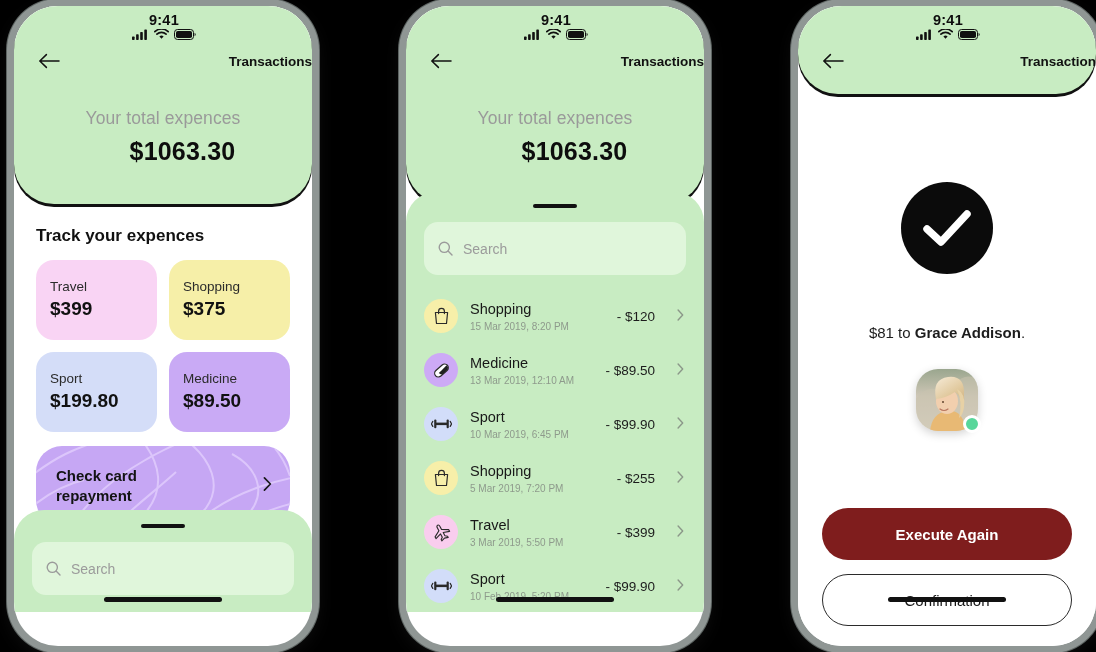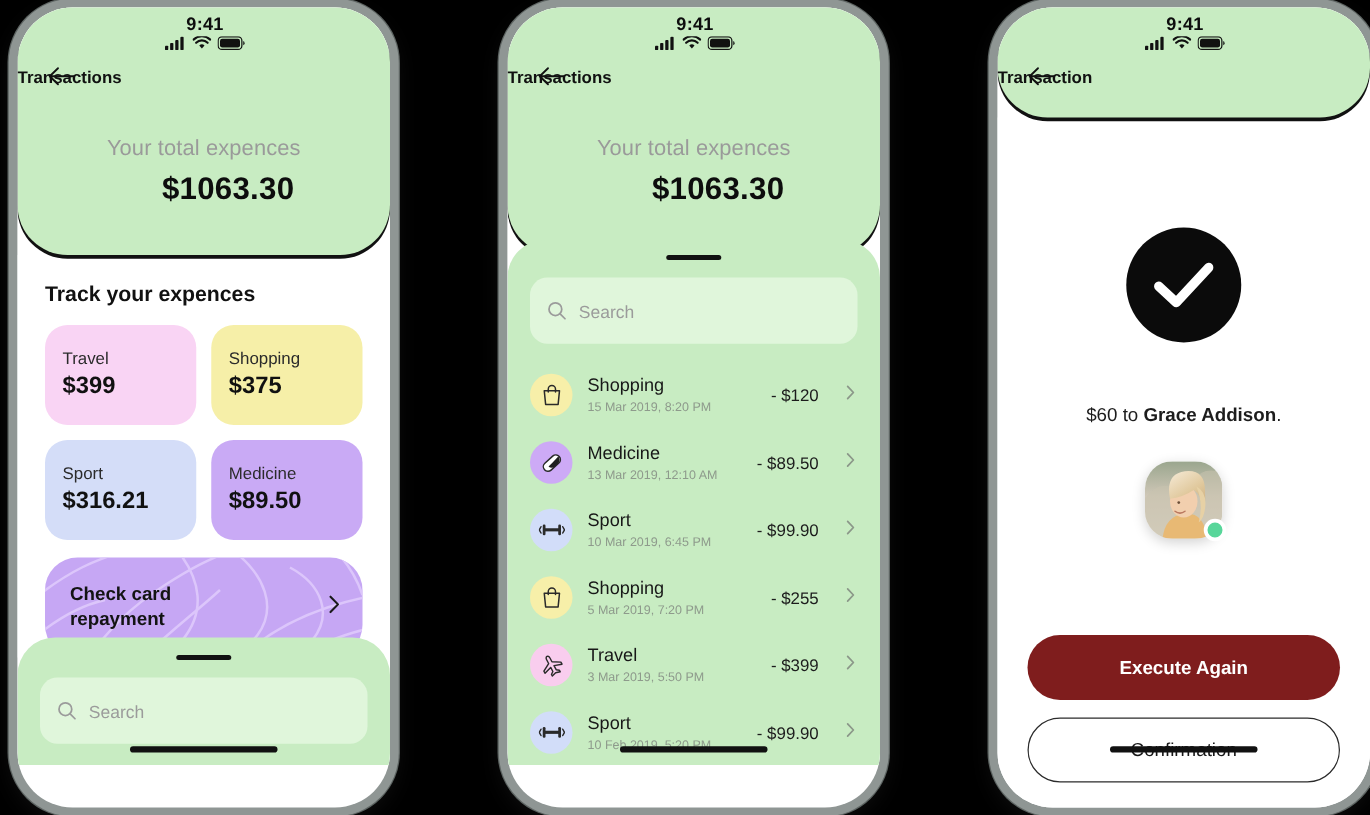--- a/index.html
+++ b/index.html
@@ -57,21 +57,21 @@
   }
   .navbar {
     height: 42px; display:flex; align-items:center;
     padding: 0 22px; position: relative;
   }
   .back-btn {
     width: 26px; height: 26px; display:flex; align-items:center;
     justify-content:center; cursor: pointer;
   }
   .nav-title {
-    position:absolute; left:0; right:0; text-align:left;
+    position:absolute; left:17px; right:0; text-align:right;
     font-size: 13.5px; font-weight: 700; color:#111; pointer-events:none;
   }
   .total-wrap { text-align:center; padding: 26px 0 34px; }
   .total-label { font-size: 17.5px; color: #9a9a9a; font-weight: 400; letter-spacing:.1px; }
   .total-value { font-size: 25px; font-weight: 800; color:#0d0d0d; margin-top: 8px; letter-spacing:.2px;padding-left:39px; }
 
   
   .greenhead.short { padding-bottom: 12px; }
 
   
@@ -225,21 +225,21 @@
           <div class="cat-card" style="background:#f9d4f4">
             <span class="cat-name">Travel</span>
             <span class="cat-amt">$399</span>
           </div>
           <div class="cat-card" style="background:#f6efa8">
             <span class="cat-name">Shopping</span>
             <span class="cat-amt">$375</span>
           </div>
           <div class="cat-card" style="background:#d4ddf8">
             <span class="cat-name">Sport</span>
-            <span class="cat-amt">$316.21</span>
+            <span class="cat-amt">$199.80</span>
           </div>
           <div class="cat-card" style="background:#c9aaf5">
             <span class="cat-name">Medicine</span>
             <span class="cat-amt">$89.50</span>
           </div>
         </div>
 
         <div class="repay">
           <svg class="deco" viewBox="0 0 254 80" preserveAspectRatio="none">
             <g stroke="#dcc6fb" stroke-width="2" fill="none">
@@ -501,21 +501,21 @@
 
       <div class="body3">
         <div class="check-circle">
           <svg width="48" height="38" viewBox="0 0 48 38">
             <path d="M4 20 L18 33 L44 5" stroke="#ffffff" stroke-width="7.5" fill="none" stroke-linecap="round" stroke-linejoin="round"></path>
           </svg>
         </div>
 
         <div class="success-text">
           <br>
-          <span>$60 to </span><b>Grace Addison</b><span>.</span>
+          <span>$81 to </span><b>Grace Addison</b><span>.</span>
         </div>
 
         <div class="avatar">
           <span class="pic">
             <svg width="62" height="62" viewBox="0 0 62 62">
               <defs>
                 <linearGradient id="bgG" x1="0" y1="0" x2="0" y2="1">
                   <stop offset="0%" stop-color="#9aa68e"></stop>
                   <stop offset="45%" stop-color="#cfc7b7"></stop>
                   <stop offset="100%" stop-color="#ded6c7"></stop>

